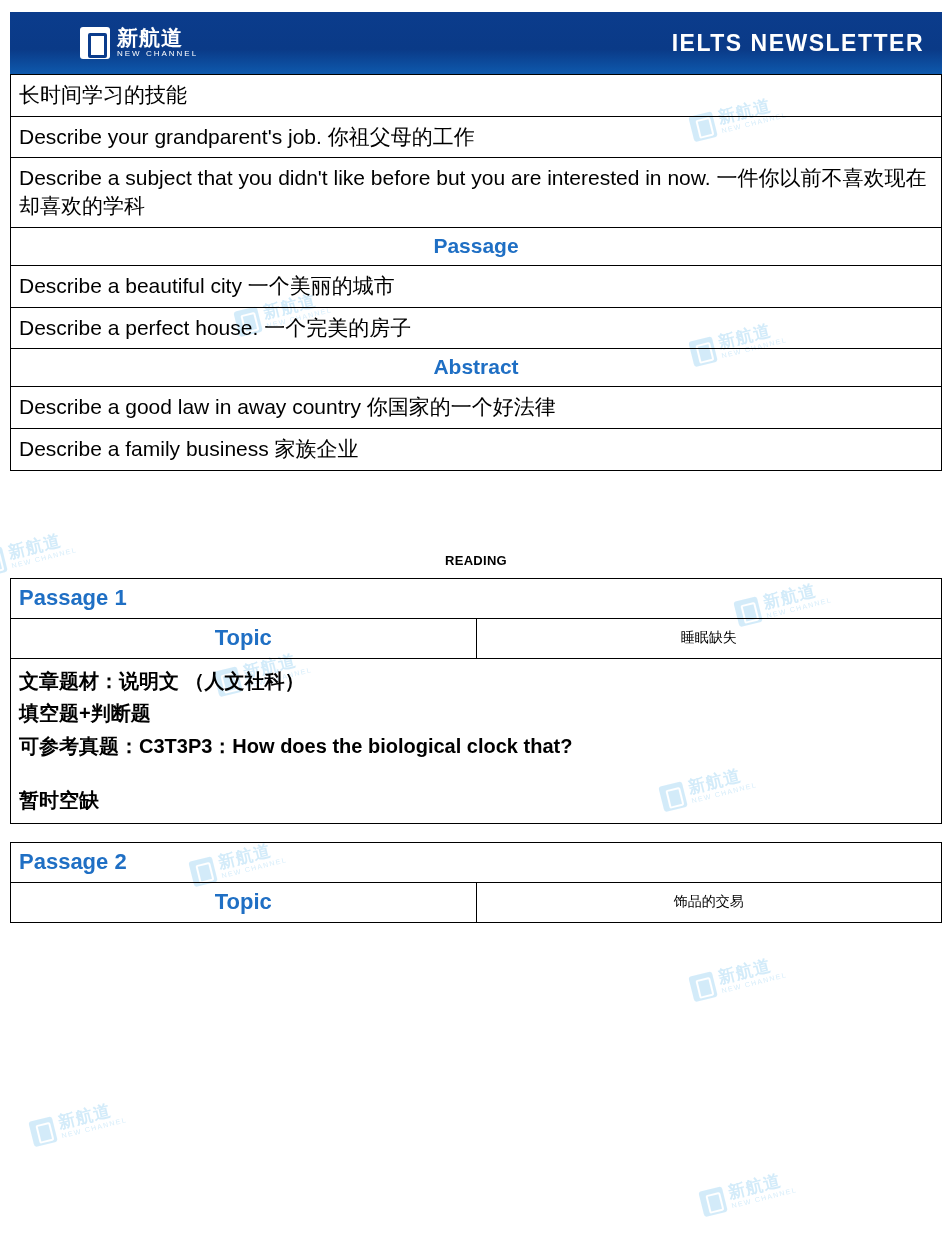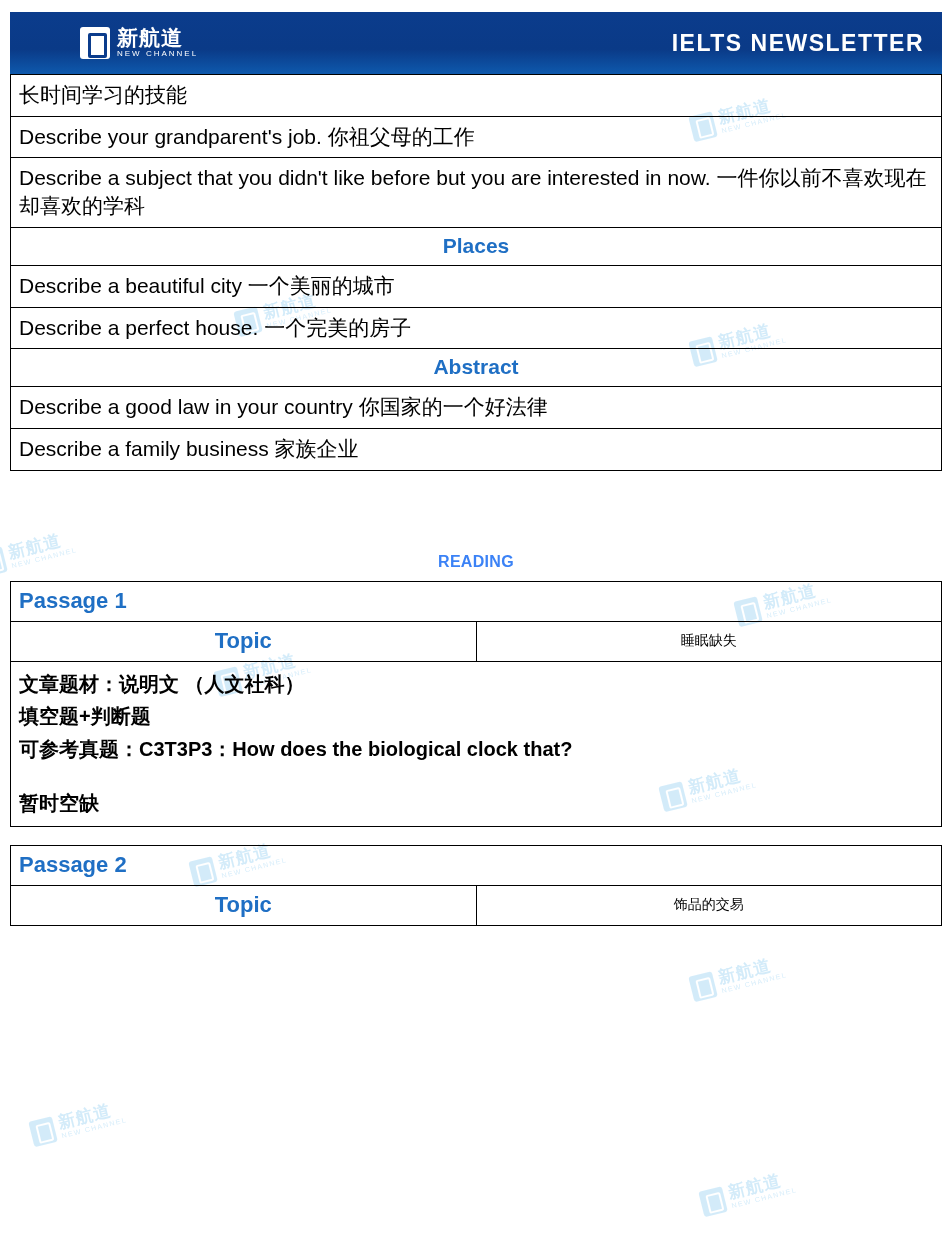--- a/index.html
+++ b/index.html
@@ -152,23 +152,23 @@
     color: #1f6fc4;
     font-size: 21px;
     font-weight: bold;
     padding: 5px 8px 6px 8px;
   }
   .gap-block {
     height: 76px;
   }
   .reading-label {
     text-align: center;
-    font-size: 16px;
-    font-weight: bold;
-    color: #3b82f6;
+    font-size: 13px;
+    font-weight: bold;
+    color: #000000;
     padding: 6px 0 10px 0;
     letter-spacing: 0.3px;
   }
   .passage-head {
     color: #1f6fc4;
     font-size: 22px;
     font-weight: bold;
     padding: 8px 8px 9px 8px;
   }
   .topic-cell {
@@ -298,34 +298,34 @@
         <td class="row-text">长时间学习的技能</td>
       </tr>
       <tr>
         <td class="row-text">Describe your grandparent's job.  你祖父母的工作</td>
       </tr>
       <tr>
         <td class="row-text">Describe a subject that you didn't like before but you are interested in now.  一件你以前不喜欢现在却喜欢的学科</td>
       </tr>
 
       <tr>
-        <td class="section-head">Places</td>
+        <td class="section-head">Passage</td>
       </tr>
       <tr>
         <td class="row-text">Describe a beautiful city  一个美丽的城市</td>
       </tr>
       <tr>
         <td class="row-text">Describe a perfect house.  一个完美的房子</td>
       </tr>
 
       <tr>
         <td class="section-head">Abstract</td>
       </tr>
       <tr>
-        <td class="row-text">Describe a good law in your country 你国家的一个好法律</td>
+        <td class="row-text">Describe a good law in away country 你国家的一个好法律</td>
       </tr>
       <tr>
         <td class="row-text">Describe a family business  家族企业</td>
       </tr>
     </tbody>
   </table>
 
   <div class="gap-block"></div>
 
   <div class="reading-label">READING</div>

